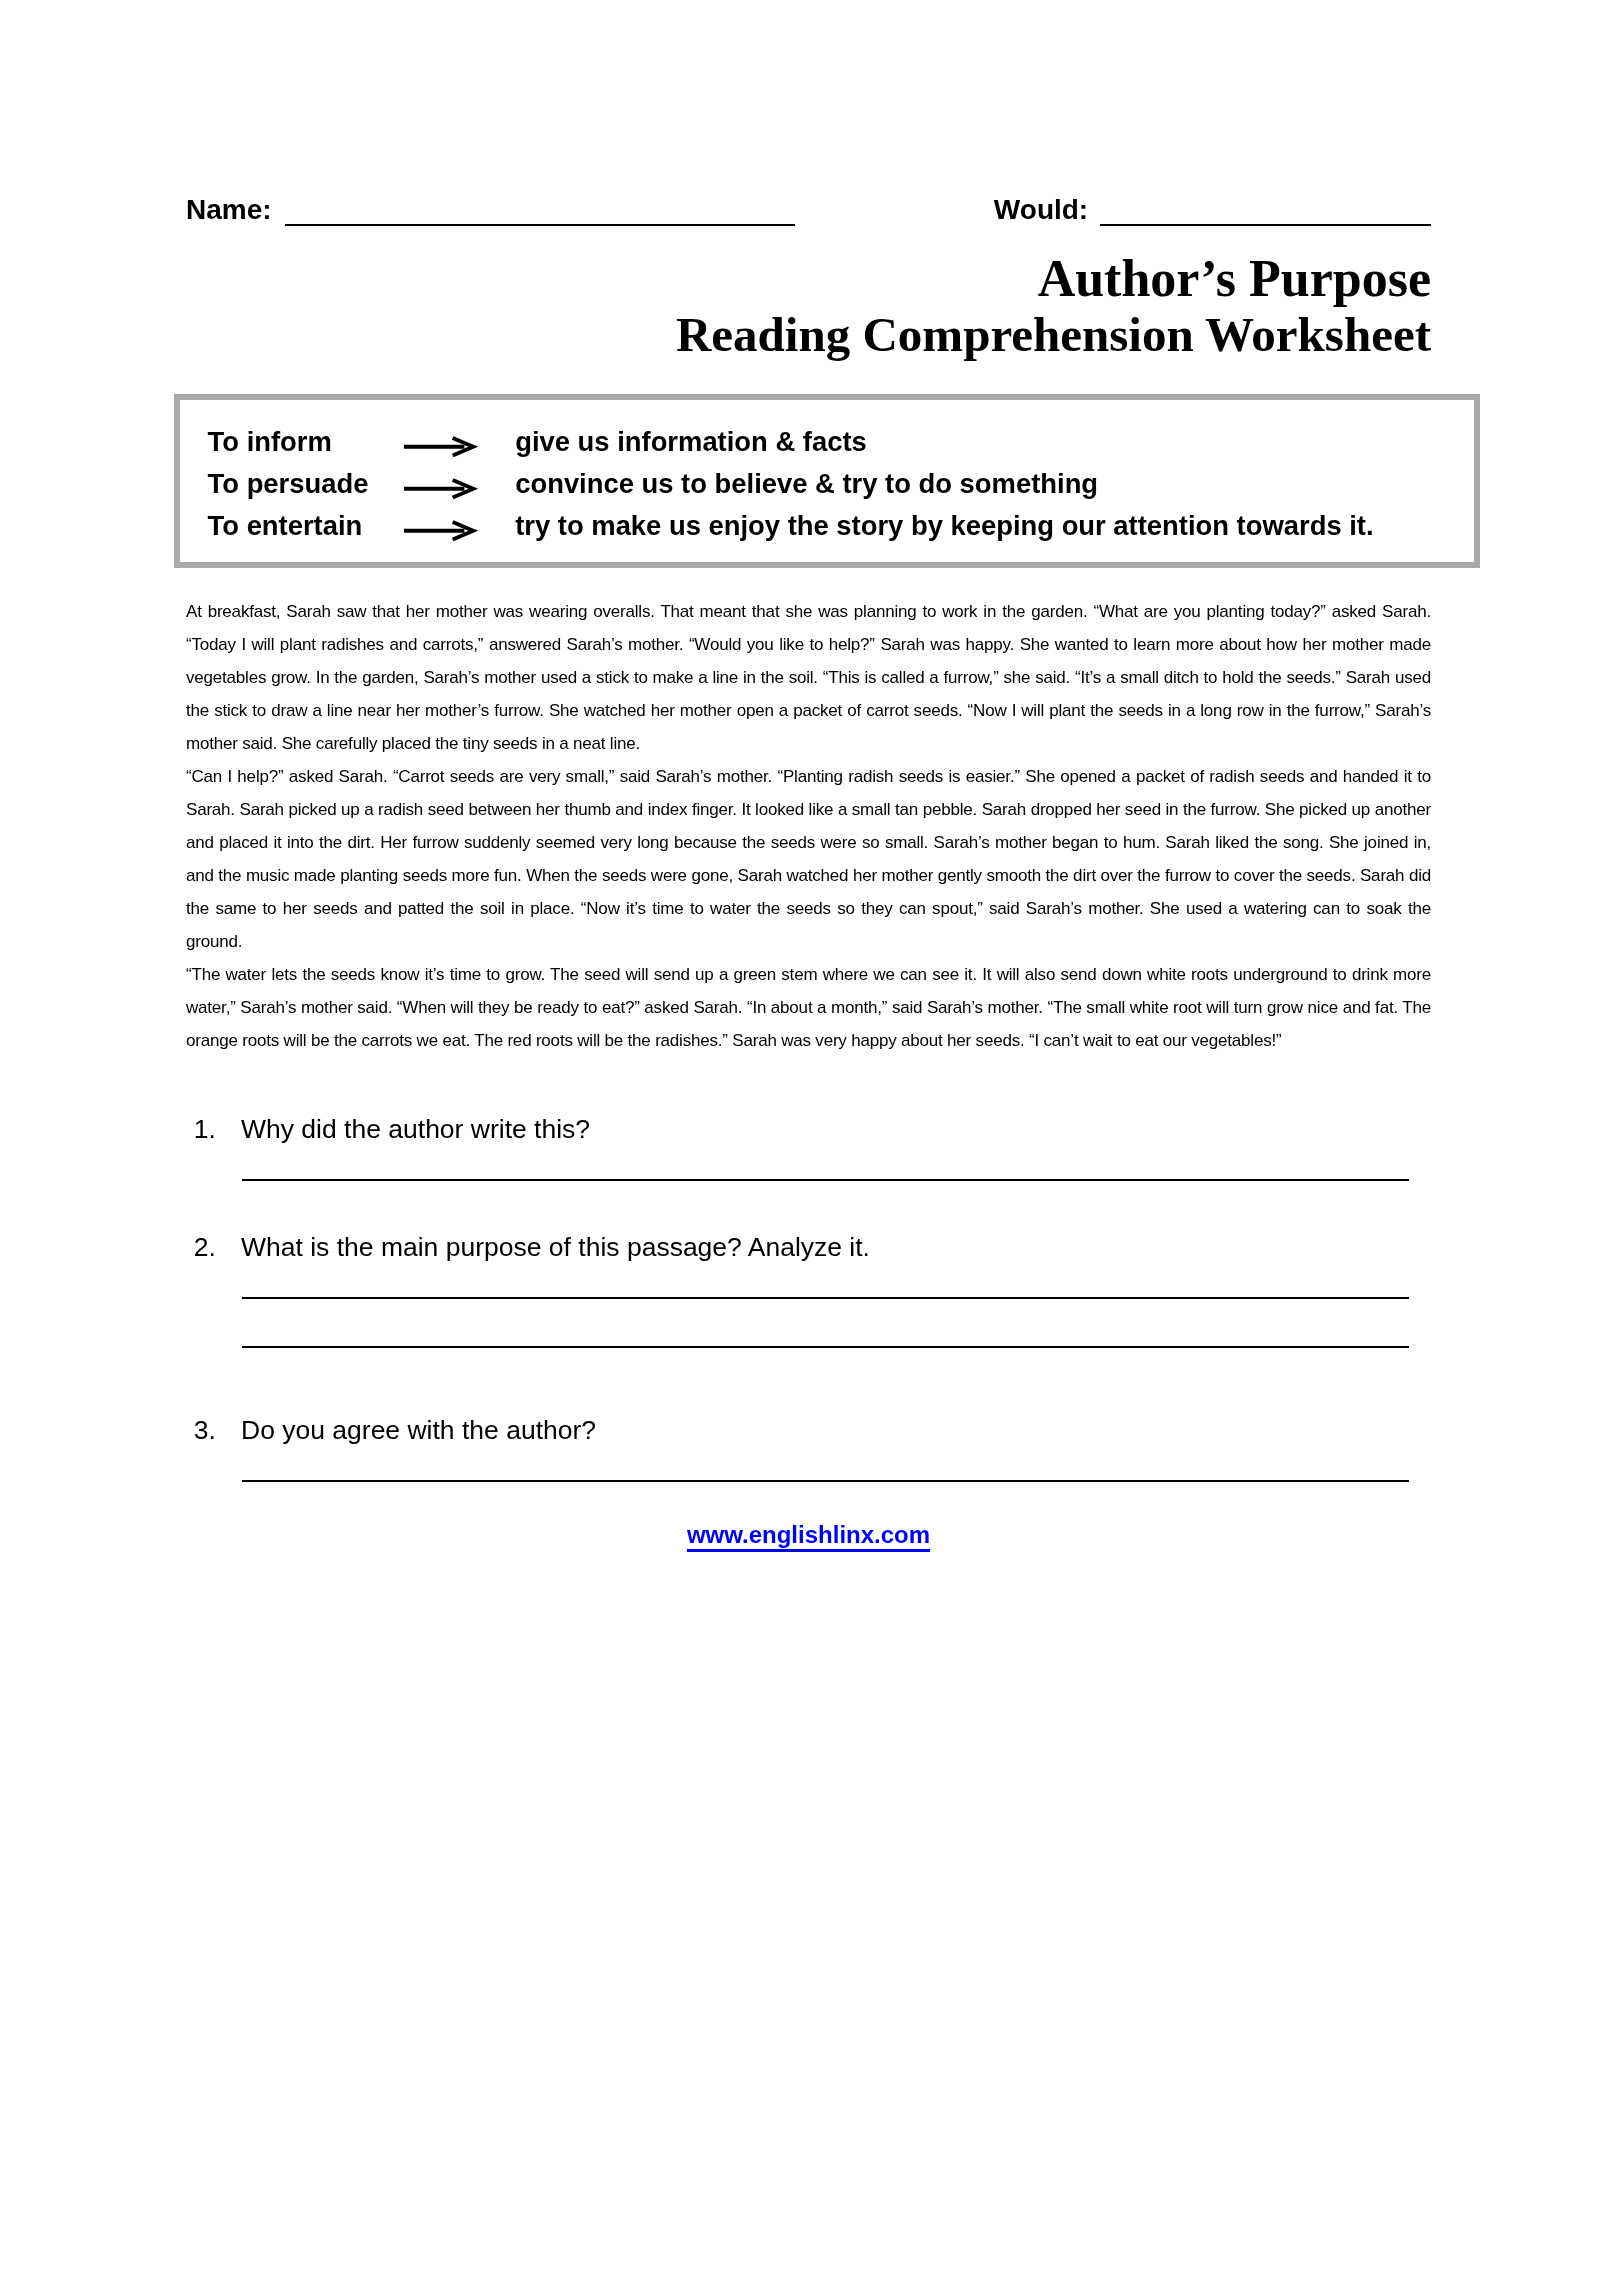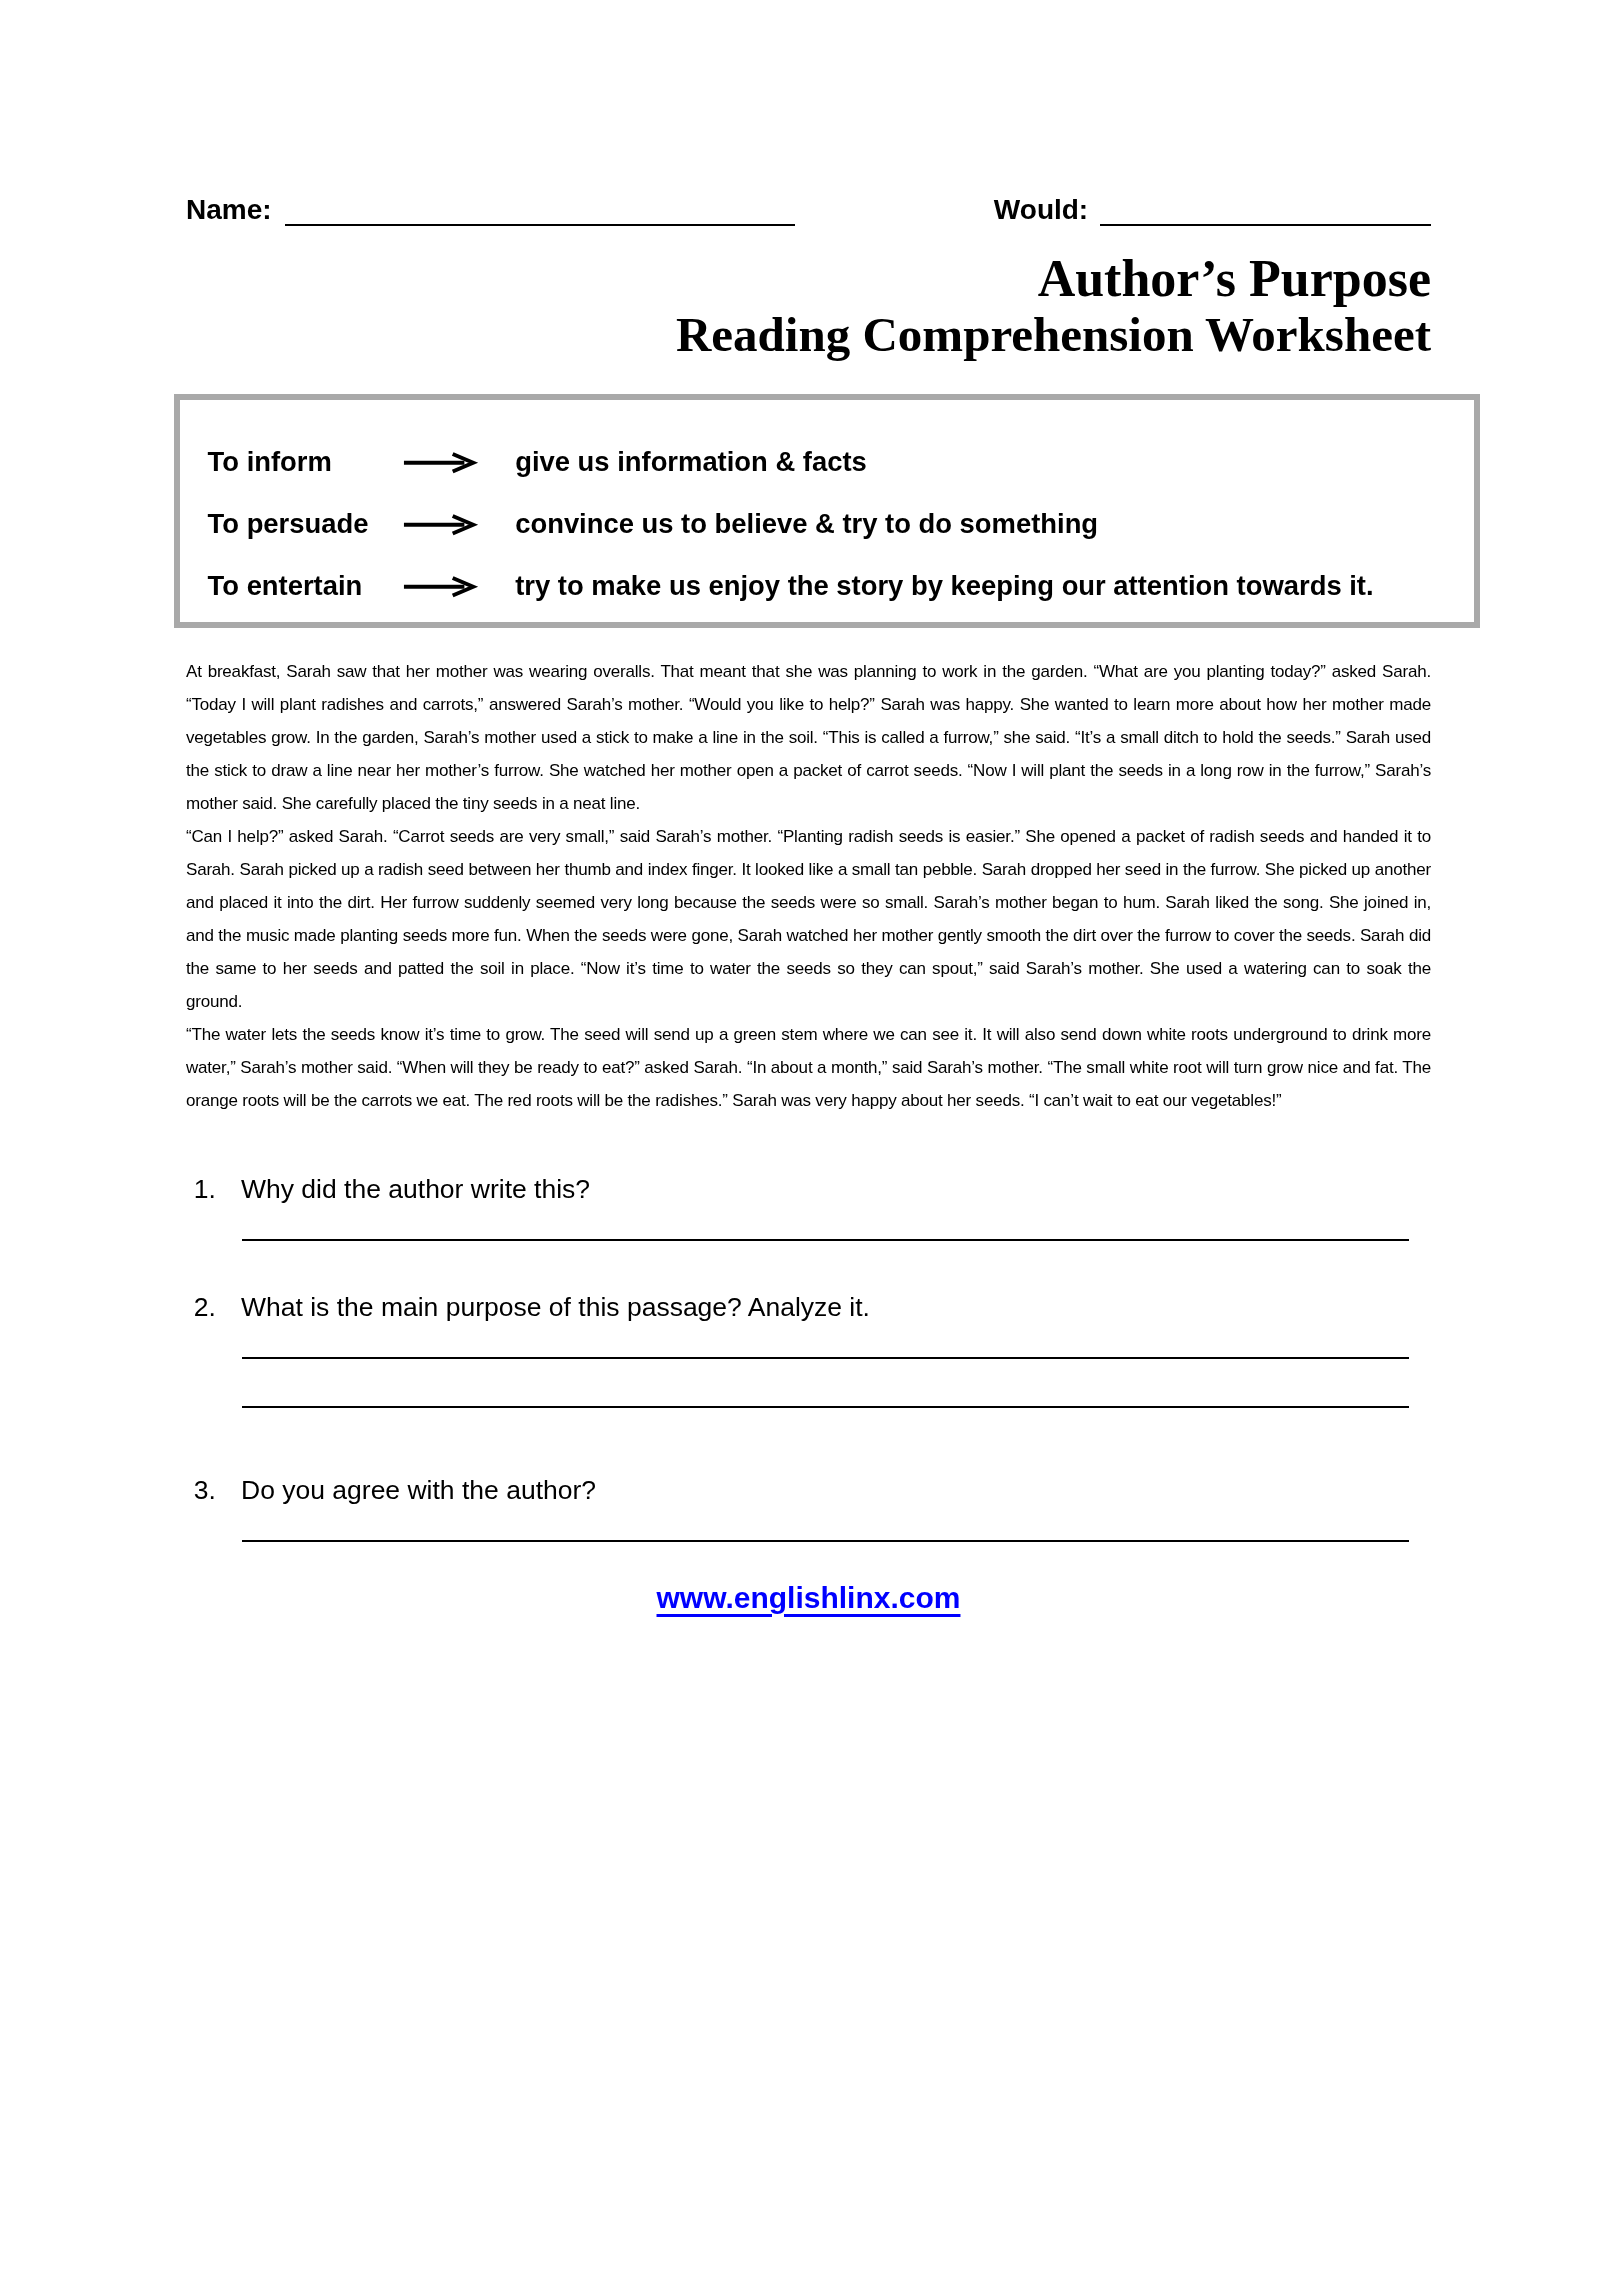--- a/index.html
+++ b/index.html
@@ -50,22 +50,22 @@
     margin-left: -11.8px;
     margin-right: -49px;
     border: 6.9px solid #a9a9a9;
     padding: 16.7px 27.4px 19.6px 27.4px;
     font-size: 27.4px;
     font-weight: bold;
   }
   .purpose-heading { margin-bottom: 13.7px; }
   .purpose-row {
     display: flex;
-    align-items: center;
-    margin-top: 30px;
+    align-items: flex-end;
+    margin-top: 10px;
     white-space: nowrap;
     gap: 16px;
   }
   .purpose-label { width: 178px; flex: none; }
   .arrow { flex: none; margin-right: 19.6px; display: inline-flex; align-items: center; }
 
   
   .directions {
     margin-top: 29px;
     font-size: 27.4px;
@@ -105,21 +105,21 @@
   .answer-line + .answer-line { height: 49px; }
   .q3 { margin-top: 67px; }
 
   
   .footer {
     margin-top: 39px;
     text-align: center;
   }
   .footer a {
     color: #0000ff;
-    font-size: 30px;
+    font-size: 24px;
     font-weight: bold;
     text-decoration: underline;
     text-decoration-thickness: 2.9px;
     text-underline-offset: 5.9px;
   }
 </style>
 </head>
 <body>
 
 <div class="page">

